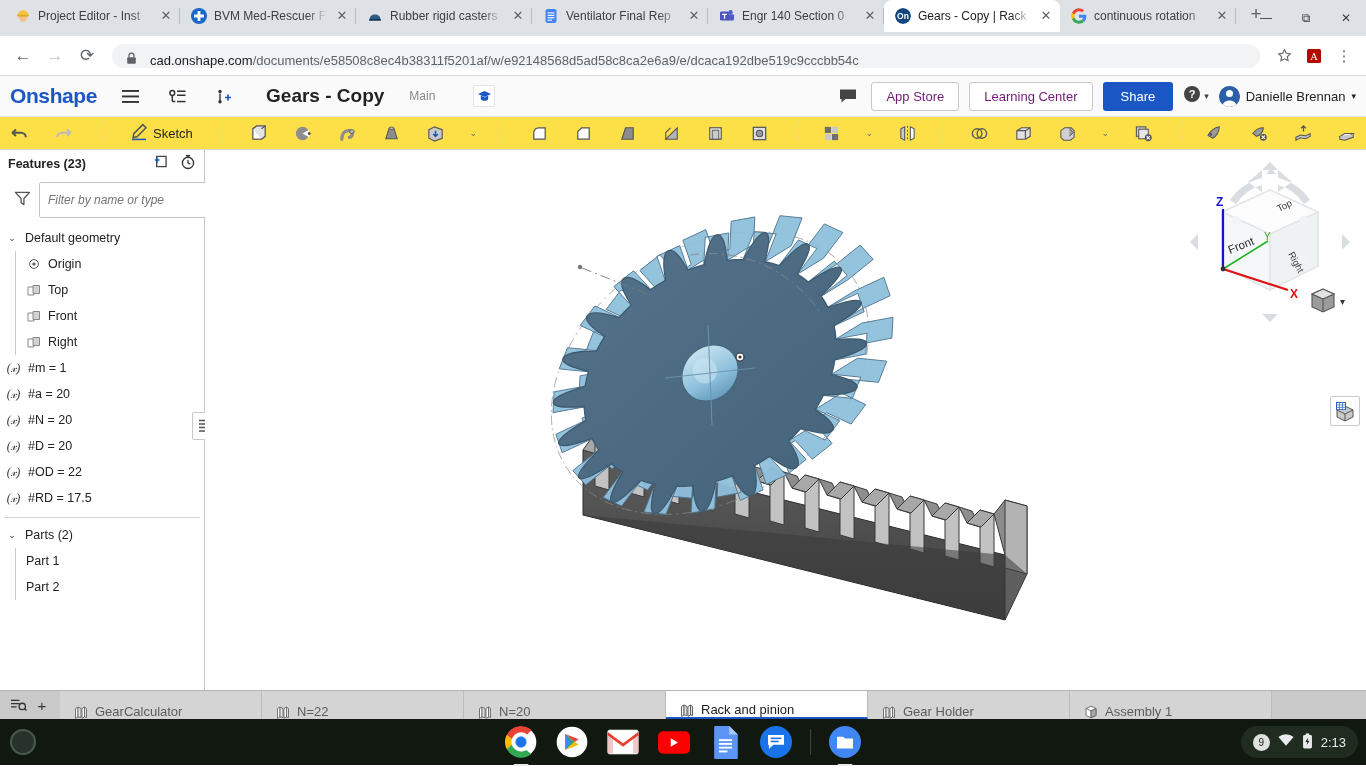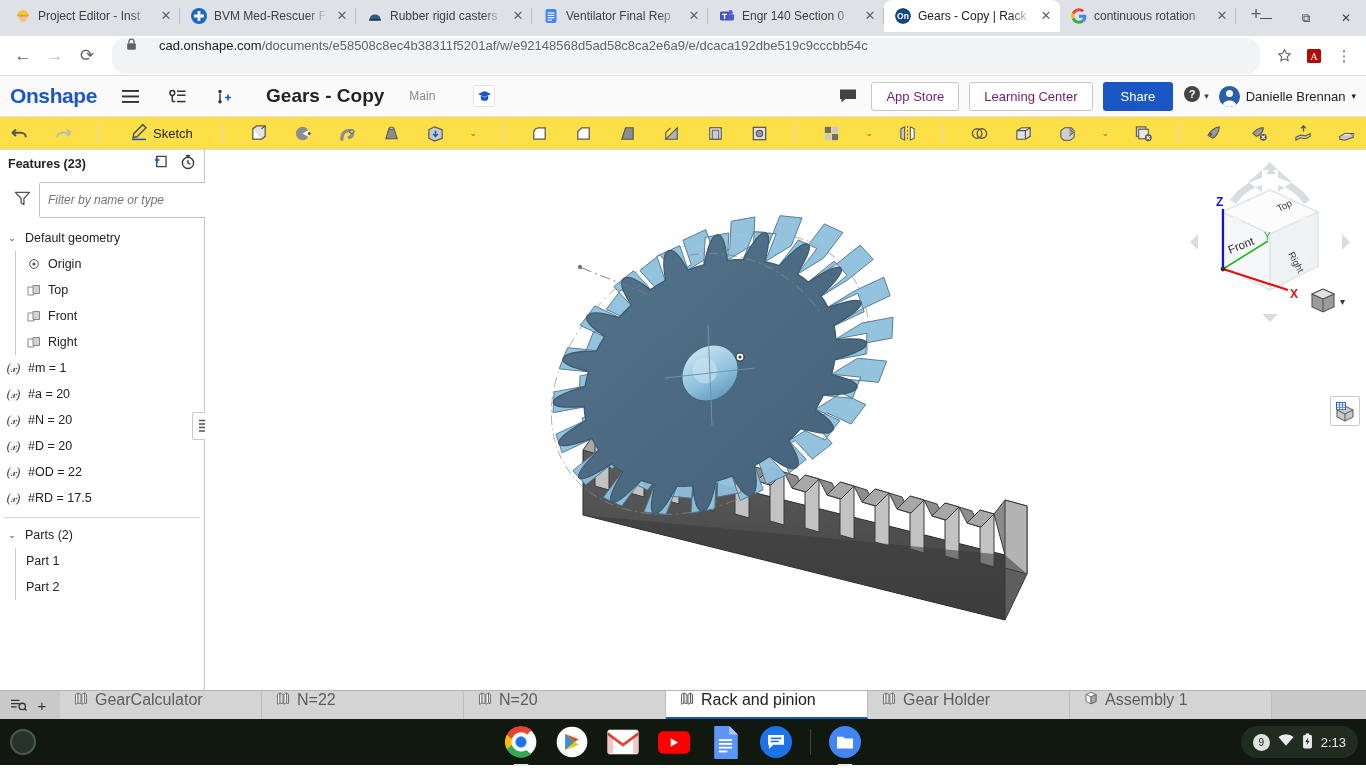--- a/index.html
+++ b/index.html
@@ -55,22 +55,22 @@
   #browser-toolbar {
     height:40px; background:#fff; display:flex; align-items:center;
     padding:0 8px; gap:2px; border-bottom:1px solid #dadce0;
   }
   .nav-btn {
     width:30px;height:30px;border-radius:50%;display:flex;
     align-items:center;justify-content:center;color:#5f6368;font-size:17px;
   }
   .nav-btn.disabled { color:#bdc1c6; }
   #omnibox {
-    flex:1; height:36px; background:#f1f3f4; border-radius:14px; margin:0 8px;
-    display:flex; align-items:flex-start; padding:0 14px; gap:22px;
+    flex:1; height:24px; background:#f1f3f4; border-radius:14px; margin:0 8px;
+    display:flex; align-items:flex-end; padding:0 14px; gap:13px;
     font-size:13px; color:#202124;
   }
   #url-text { white-space:nowrap; overflow:hidden; }
   #url-text .dim { color:#5f6368; }
   .tb-icon { width:28px;height:28px;display:flex;align-items:center;
     justify-content:center;color:#5f6368;font-size:15px; }
 
   
   #os-header {
     height:41px; background:#fafafa; border-bottom:1px solid #e0e0e0;
@@ -169,22 +169,22 @@
 
   
   #os-tabbar {
     height:29px; background:#c9c9c9; display:flex; align-items:stretch;
     border-top:1px solid #b5b5b5;
   }
   #tb-left { display:flex; align-items:center; gap:4px; padding:0 8px; }
   .tb-l-ico { width:20px;height:20px;display:flex;align-items:center;
     justify-content:center;color:#333;font-size:15px; }
   .os-tab {
-    min-width:202px; display:flex; align-items:flex-start; gap:7px;
-    padding:0 14px; font-size:16px; color:#5c5c5c;
+    min-width:202px; display:flex; align-items:flex-end; gap:7px;
+    padding:0 14px; font-size:13px; color:#5c5c5c;
     background:#d4d4d4; border-right:1px solid #bcbcbc; position:relative;
   }
   .os-tab.active { background:#fff; color:#222; border-bottom:2px solid #1b57c4; }
   .os-tab-ico { width:14px;height:14px;flex:0 0 14px; }
   #tb-fill { flex:1; background:#c9c9c9; }
 
   
   #shelf {
     height:46px; background:#10180f; display:flex; align-items:center;
     position:relative;

